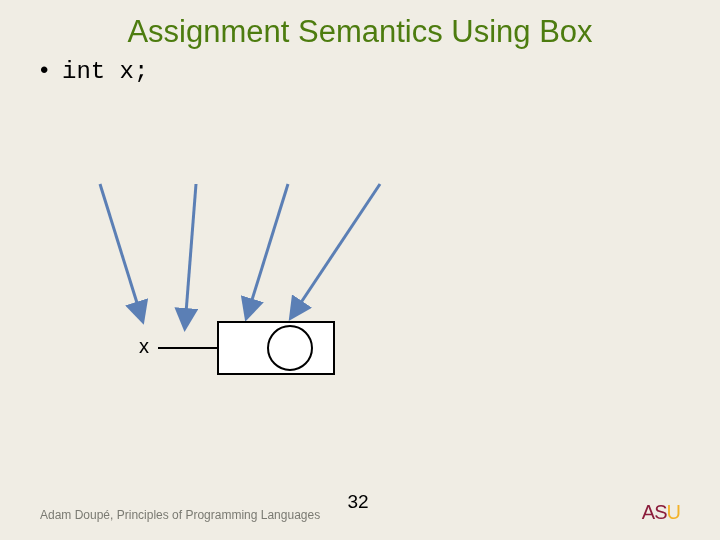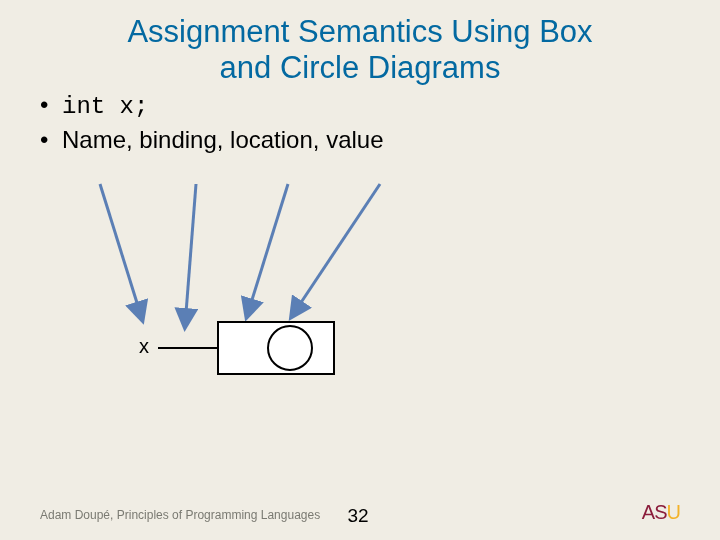--- a/index.html
+++ b/index.html
@@ -7,21 +7,21 @@
     width: 720px;
     height: 540px;
     background: #f0ede4;
     font-family: Arial, Helvetica, sans-serif;
     position: relative;
     overflow: hidden;
   }
   .title {
     text-align: center;
     font-size: 31px;
-    color: #0369a1;
+    color: #4d7c0f;
     padding-top: 14px;
     line-height: 1.15;
     font-weight: 400;
   }
   .bullets {
     margin-top: 4px;
     margin-left: 40px;
     font-size: 24px;
     color: #000;
   }
@@ -80,21 +80,21 @@
     display: flex;
     justify-content: space-between;
     align-items: flex-start;
   }
   .footer-text {
     font-size: 12px;
     color: #7a7a72;
   }
   .page-num {
     position: absolute;
-    bottom: 13px;
+    bottom: 27px;
     left: 0;
     width: 716px;
     text-align: center;
     font-size: 19px;
     color: #000;
     font-weight: 400;
     margin-top: 16px;
   }
   .logo {
     position: absolute;
@@ -107,28 +107,26 @@
   }
   .logo .a { color: #8b1d3b; }
   .logo .s { color: #8b1d3b; }
   .logo .u { color: #f3b22a; }
 </style>
 </head>
 <body>
 
 <h1 class="title">
   <span>Assignment Semantics Using Box</span><br>
-  <span>and Circle Diagrams</span>
 </h1>
 
 <ul class="bullets">
   <li>
     <span class="code">int x;</span>
   </li>
-  <li>Name, binding, location, value</li>
 </ul>
 
 <svg class="svg-stage" width="720" height="540">
   <defs>
     <marker id="ah" markerWidth="8" markerHeight="8" refX="6" refY="4" orient="auto">
       <path class="arrow-head" d="M0,0 L8,4 L0,8 Z"></path>
     </marker>
   </defs>
 
   <line class="arrow-line" x1="100" y1="184" x2="142" y2="319" marker-end="url(#ah)"></line>

